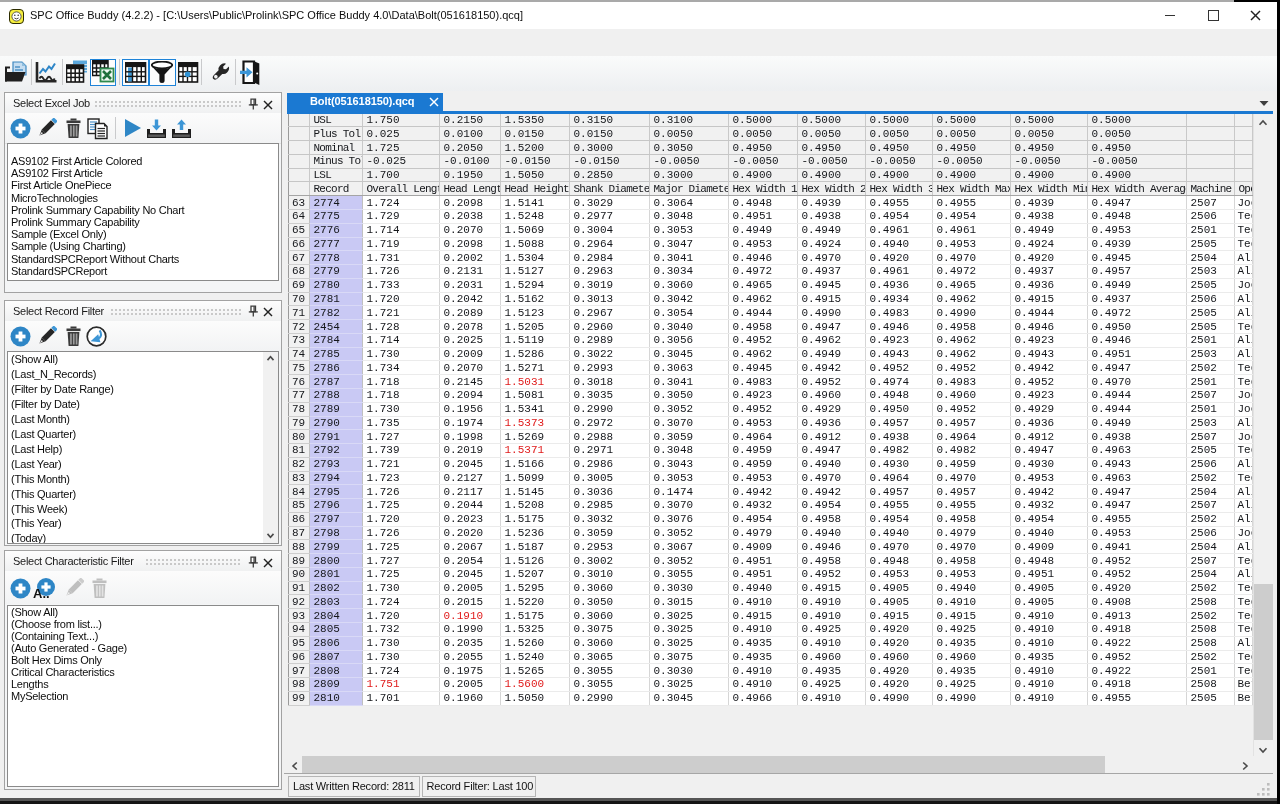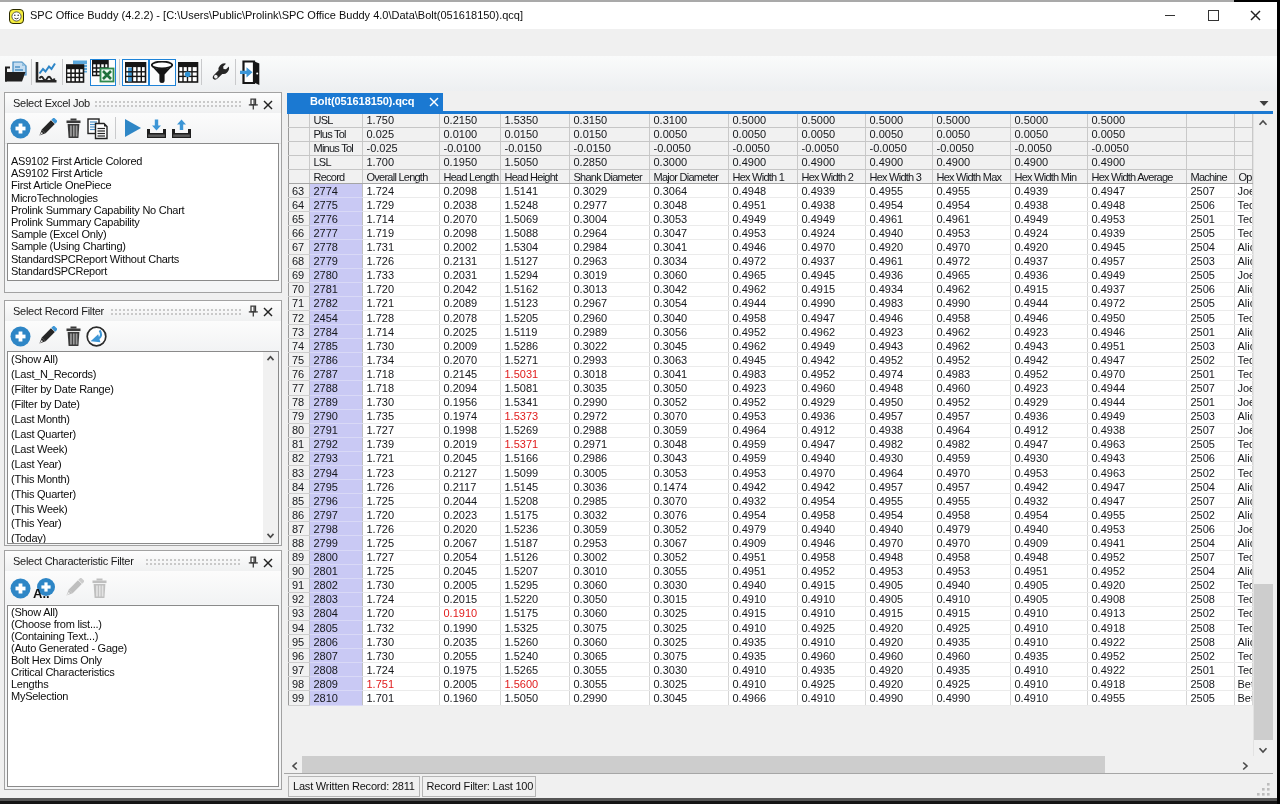--- a/index.html
+++ b/index.html
@@ -16,21 +16,21 @@
 .ptitle{position:absolute;left:8px;top:4px;font-size:11px;letter-spacing:-0.28px;color:#1a1a1a;}
 .grip{position:absolute;top:7px;height:8px;background-image:radial-gradient(#c4c4c4 26%,transparent 30%);background-size:4px 4px;opacity:.9;}
 .ptools{position:absolute;left:0;right:0;background:linear-gradient(#fcfcfc,#f2f3f4);}
 .plist{position:absolute;left:3px;right:3px;background:#fff;border:1px solid #8a8a8a;font-size:11px;color:#0c0c0c;overflow:hidden;box-sizing:border-box;}
 .plist div{padding-left:3px;white-space:nowrap;letter-spacing:-0.25px;}
 .vsep{position:absolute;width:1px;background:#c9cacc;}
 #tabbar{left:283px;top:91px;width:989px;height:19.5px;background:#f0f0f0;}
 #tab{position:absolute;left:286.5px;top:92.5px;width:156.5px;height:18px;background:#1b79d2;color:#fff;font-size:11px;letter-spacing:-0.1px;}
 #blueline{left:286.5px;top:110.5px;width:986.5px;height:3.2px;background:#1b79d2;}
 #tbl{position:absolute;left:288px;top:113.7px;width:964.5px;height:592px;border-collapse:collapse;table-layout:fixed;
- font-family:Liberation Sans, sans-serif;font-size:11px;color:#15171b;background:#fff;
+ font-family:Liberation Mono, monospace;font-size:11px;color:#15171b;background:#fff;
  border-left:1px solid #9a9a9a;}
 #tbl td{padding:0 0 0 4px;border-right:1px solid #d6d6d6;border-bottom:1px solid #ebebeb;overflow:hidden;white-space:nowrap;}
 #tbl tr.h td{background:#f1f1f1;border-right:1px solid #c9c9c9;border-bottom:1px solid #c6c6c6;}
 #tbl tr.hb td{border-bottom:1px solid #a5a5a5;}
 #tbl td.rn{background:#f1f1f1;border-right:1px solid #c0c0c0;border-bottom:1px solid #cecece;padding-left:3px;}
 #tbl td.rec{background:#c9c9f4;border-bottom:1px solid #d9d9f6;border-right:1px solid #c0c0c0;}
 #tbl td.red{color:#e01b1b;}
 #tbl td.lb{letter-spacing:-0.75px;}
 .sb{position:absolute;background:#f0f0f0;}
 .thumb{position:absolute;background:#cdcdcd;}
@@ -283,21 +283,21 @@
       <path d="M13.6 4.4 Q16.8 9.2 13.0 12.4" fill="none" stroke="#3d96d6" stroke-width="2.1"></path>
       <path d="M4.6 15.2 L12.2 8.2 L14.4 16.2 Z" fill="#3d96d6"></path>
     </svg></div>
 <div class="plist abs" style="left:7px;top:351px;width:272px;height:193px;line-height:14.95px;">
 <div>(Show All)</div>
 <div>(Last_N_Records)</div>
 <div>(Filter by Date Range)</div>
 <div>(Filter by Date)</div>
 <div>(Last Month)</div>
 <div>(Last Quarter)</div>
-<div>(Last Week)</div>
+<div>(Last Help)</div>
 <div>(Last Year)</div>
 <div>(This Month)</div>
 <div>(This Quarter)</div>
 <div>(This Week)</div>
 <div>(This Year)</div>
 <div>(Today)</div>
 </div>
 <div class="sb" style="left:263px;top:352px;width:15px;height:191px;background:#f1f1f1;"></div>
 <div style="position:absolute;left:266px;top:354px;line-height:0;"><svg width="9" height="9" viewBox="0 0 9 9" style="">
       <path d="M1.5 6.12 L4.5 2.6999999999999997 L7.5 6.12" fill="none" stroke="#4a4a4a" stroke-width="1.6"></path>
@@ -425,20 +425,37 @@
         <td>0.0050</td>
         <td>0.0050</td>
         <td>0.0050</td>
         <td>0.0050</td>
         <td>0.0050</td>
         <td></td>
         <td></td>
       </tr>
       <tr class="h">
         <td class="rn"></td>
+        <td class="lb">Nominal</td>
+        <td>1.725</td>
+        <td>0.2050</td>
+        <td>1.5200</td>
+        <td>0.3000</td>
+        <td>0.3050</td>
+        <td>0.4950</td>
+        <td>0.4950</td>
+        <td>0.4950</td>
+        <td>0.4950</td>
+        <td>0.4950</td>
+        <td>0.4950</td>
+        <td></td>
+        <td></td>
+      </tr>
+      <tr class="h">
+        <td class="rn"></td>
         <td class="lb">Minus Tol</td>
         <td>-0.025</td>
         <td>-0.0100</td>
         <td>-0.0150</td>
         <td>-0.0150</td>
         <td>-0.0050</td>
         <td>-0.0050</td>
         <td>-0.0050</td>
         <td>-0.0050</td>
         <td>-0.0050</td>

